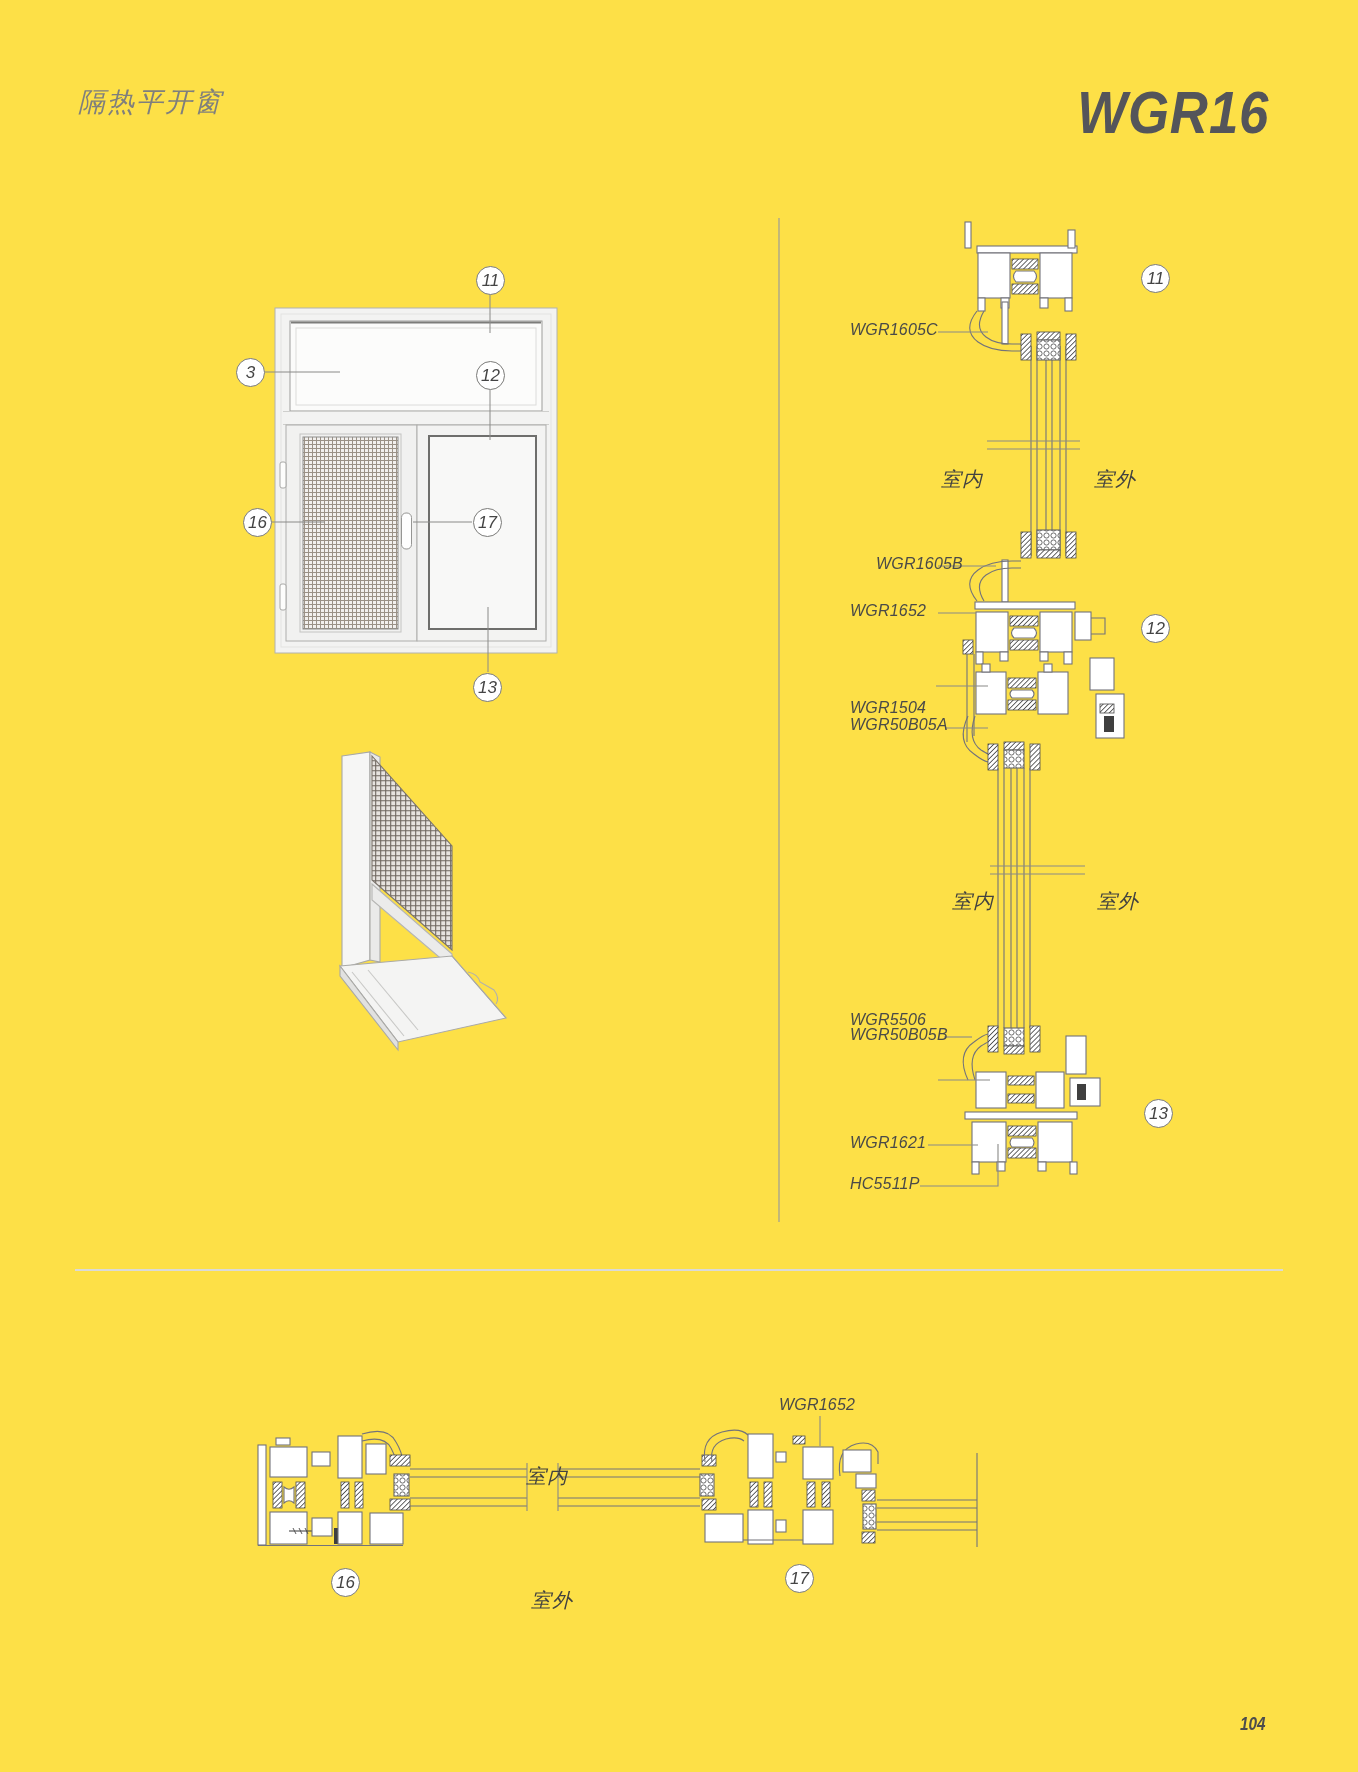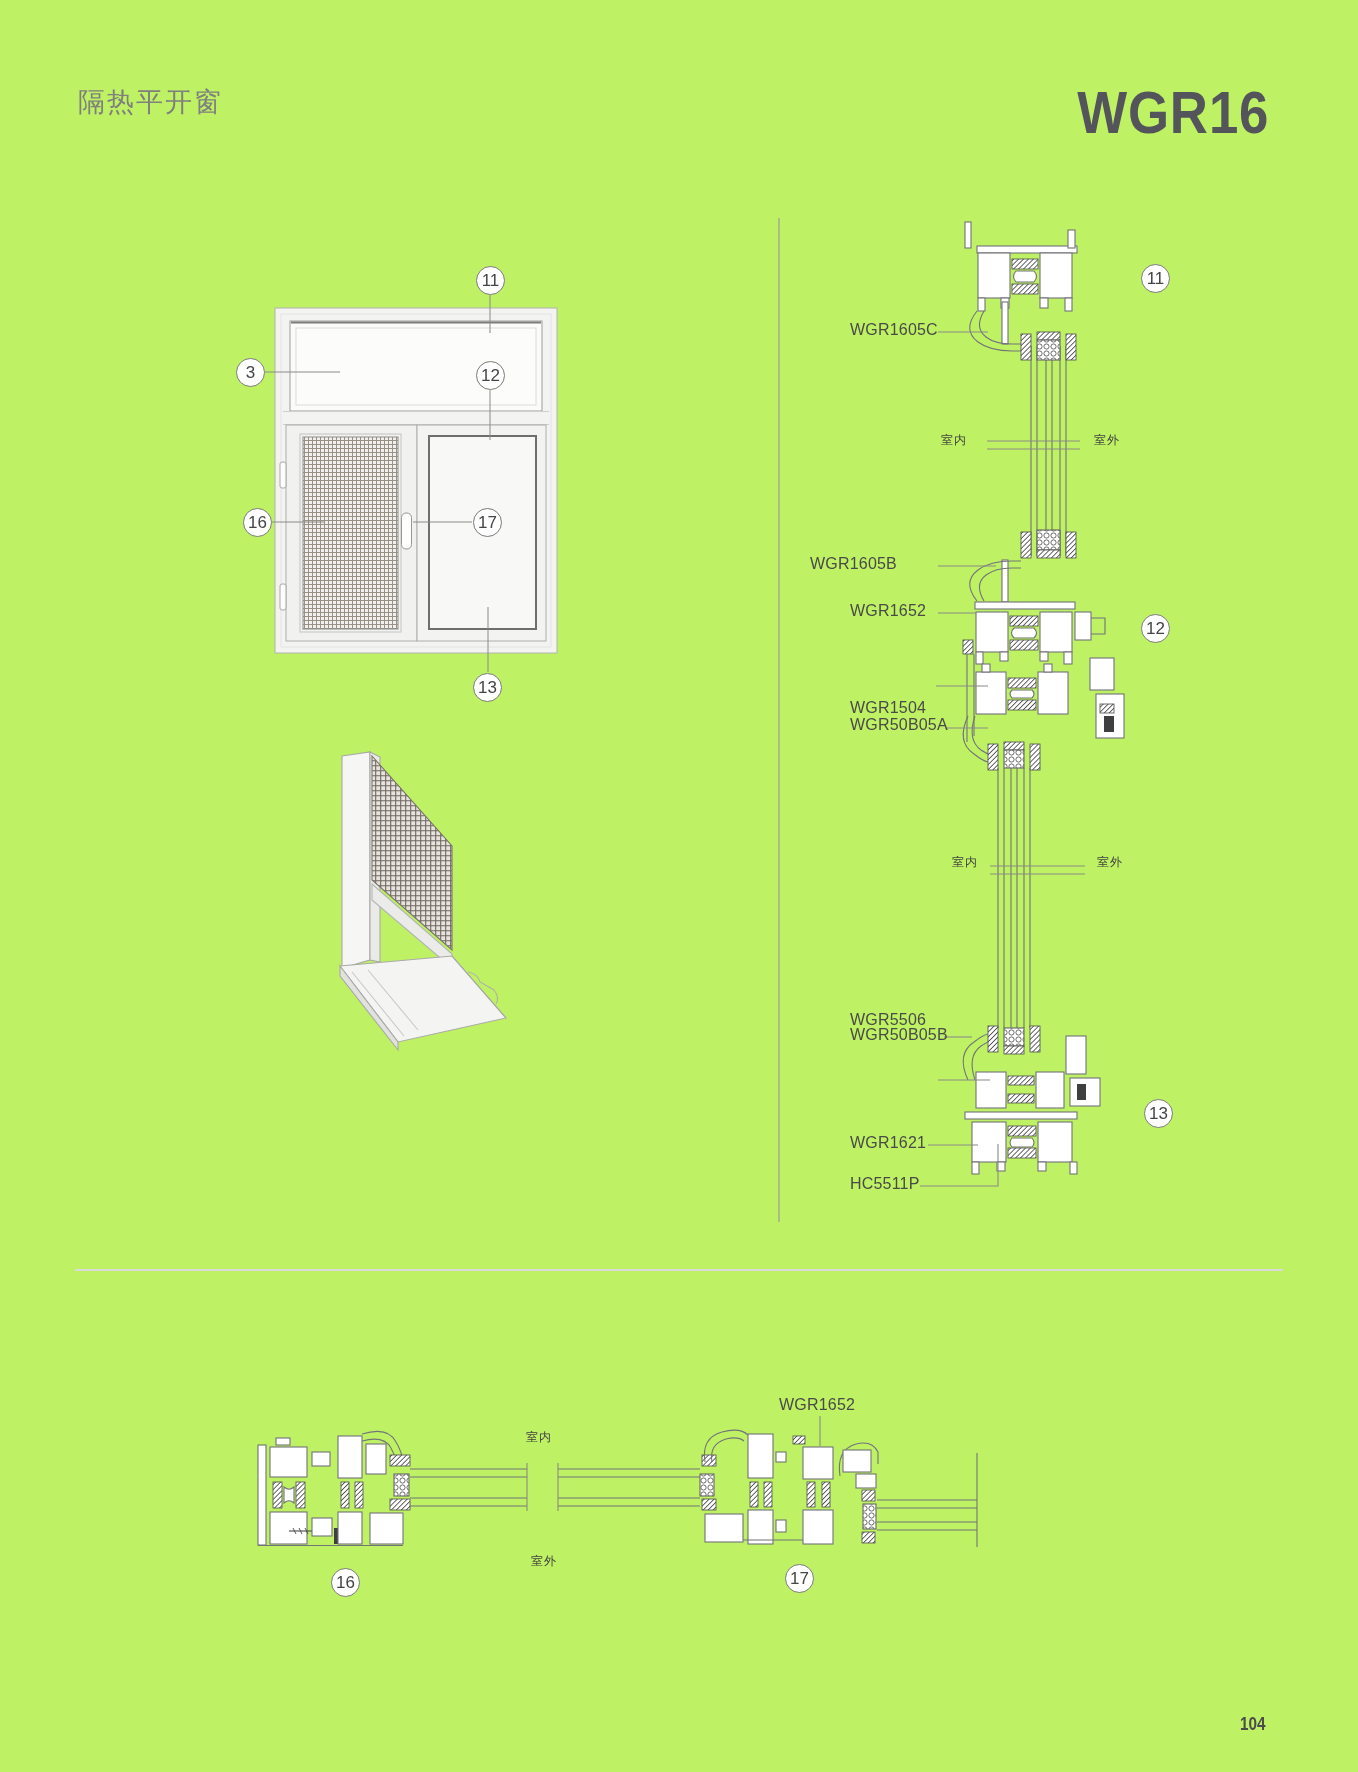--- a/index.html
+++ b/index.html
@@ -1,27 +1,27 @@
 <!DOCTYPE html>
 <html><head>
 <meta charset="utf-8">
 <style>
   html,body{margin:0;padding:0;background:#ffffff;}
   .page{
-    position:relative;width:1358px;height:1772px;background:#bef264;
-    font-family:"Liberation Sans", sans-serif;overflow:hidden;
+    position:relative;width:1358px;height:1772px;background:#fde047;
+    font-family:"Liberation Sans", sans-serif;overflow:hidden;font-style:italic;
   }
   .abs{position:absolute;white-space:nowrap;}
   .page-title{left:78px;top:84px;font-size:27px;color:#7f7f7d;letter-spacing:2px;}
   .model-code{
     right:89px;top:78px;font-size:60px;font-weight:700;color:#54555a;
     transform:scaleX(0.88);transform-origin:right center;letter-spacing:1px;
   }
   .part-label{font-size:16px;color:#4a4a48;letter-spacing:0.2px;}
-  .cjk-label{font-size:12px;color:#424240;letter-spacing:1px;}
+  .cjk-label{font-size:20px;color:#424240;letter-spacing:1px;margin-top:34px;}
   .callout{
     position:absolute;width:29px;height:29px;box-sizing:border-box;
     border:1.5px solid #7a7a78;border-radius:50%;background:#ffffff;
     color:#454545;font-size:17px;display:flex;align-items:center;justify-content:center;text-align:center;
   }
   .pagenum{
     left:1240px;top:1714px;font-size:18px;font-weight:700;color:#4c4c4c;
     transform:scaleX(0.85);transform-origin:left center;
   }
   svg.draw{position:absolute;left:0;top:0;}
@@ -277,21 +277,21 @@
       <line x1="977" y1="1453" x2="977" y2="1547"></line>
 
       <path d="M820,1416 V1446" stroke="#8a8a88"></path>
     </g>
   </svg>
 
   <div class="abs page-title">隔热平开窗</div>
   <div class="abs model-code">WGR16</div>
 
   <div class="abs part-label" style="left:850px;top:321px">WGR1605C</div>
-  <div class="abs part-label" style="left:810px;top:555px">WGR1605B</div>
+  <div class="abs part-label" style="left:876px;top:555px">WGR1605B</div>
   <div class="abs part-label" style="left:850px;top:602px">WGR1652</div>
   <div class="abs part-label" style="left:850px;top:699px">WGR1504</div>
   <div class="abs part-label" style="left:850px;top:716px">WGR50B05A</div>
   <div class="abs part-label" style="left:850px;top:1026px">WGR50B05B</div>
   <div class="abs part-label" style="left:850px;top:1011px">WGR5506</div>
   <div class="abs part-label" style="left:850px;top:1134px">WGR1621</div>
   <div class="abs part-label" style="left:850px;top:1175px">HC5511P</div>
 
   <div class="abs cjk-label" style="left:941px;top:432px">室内</div>
   <div class="abs cjk-label" style="left:1094px;top:432px">室外</div>

